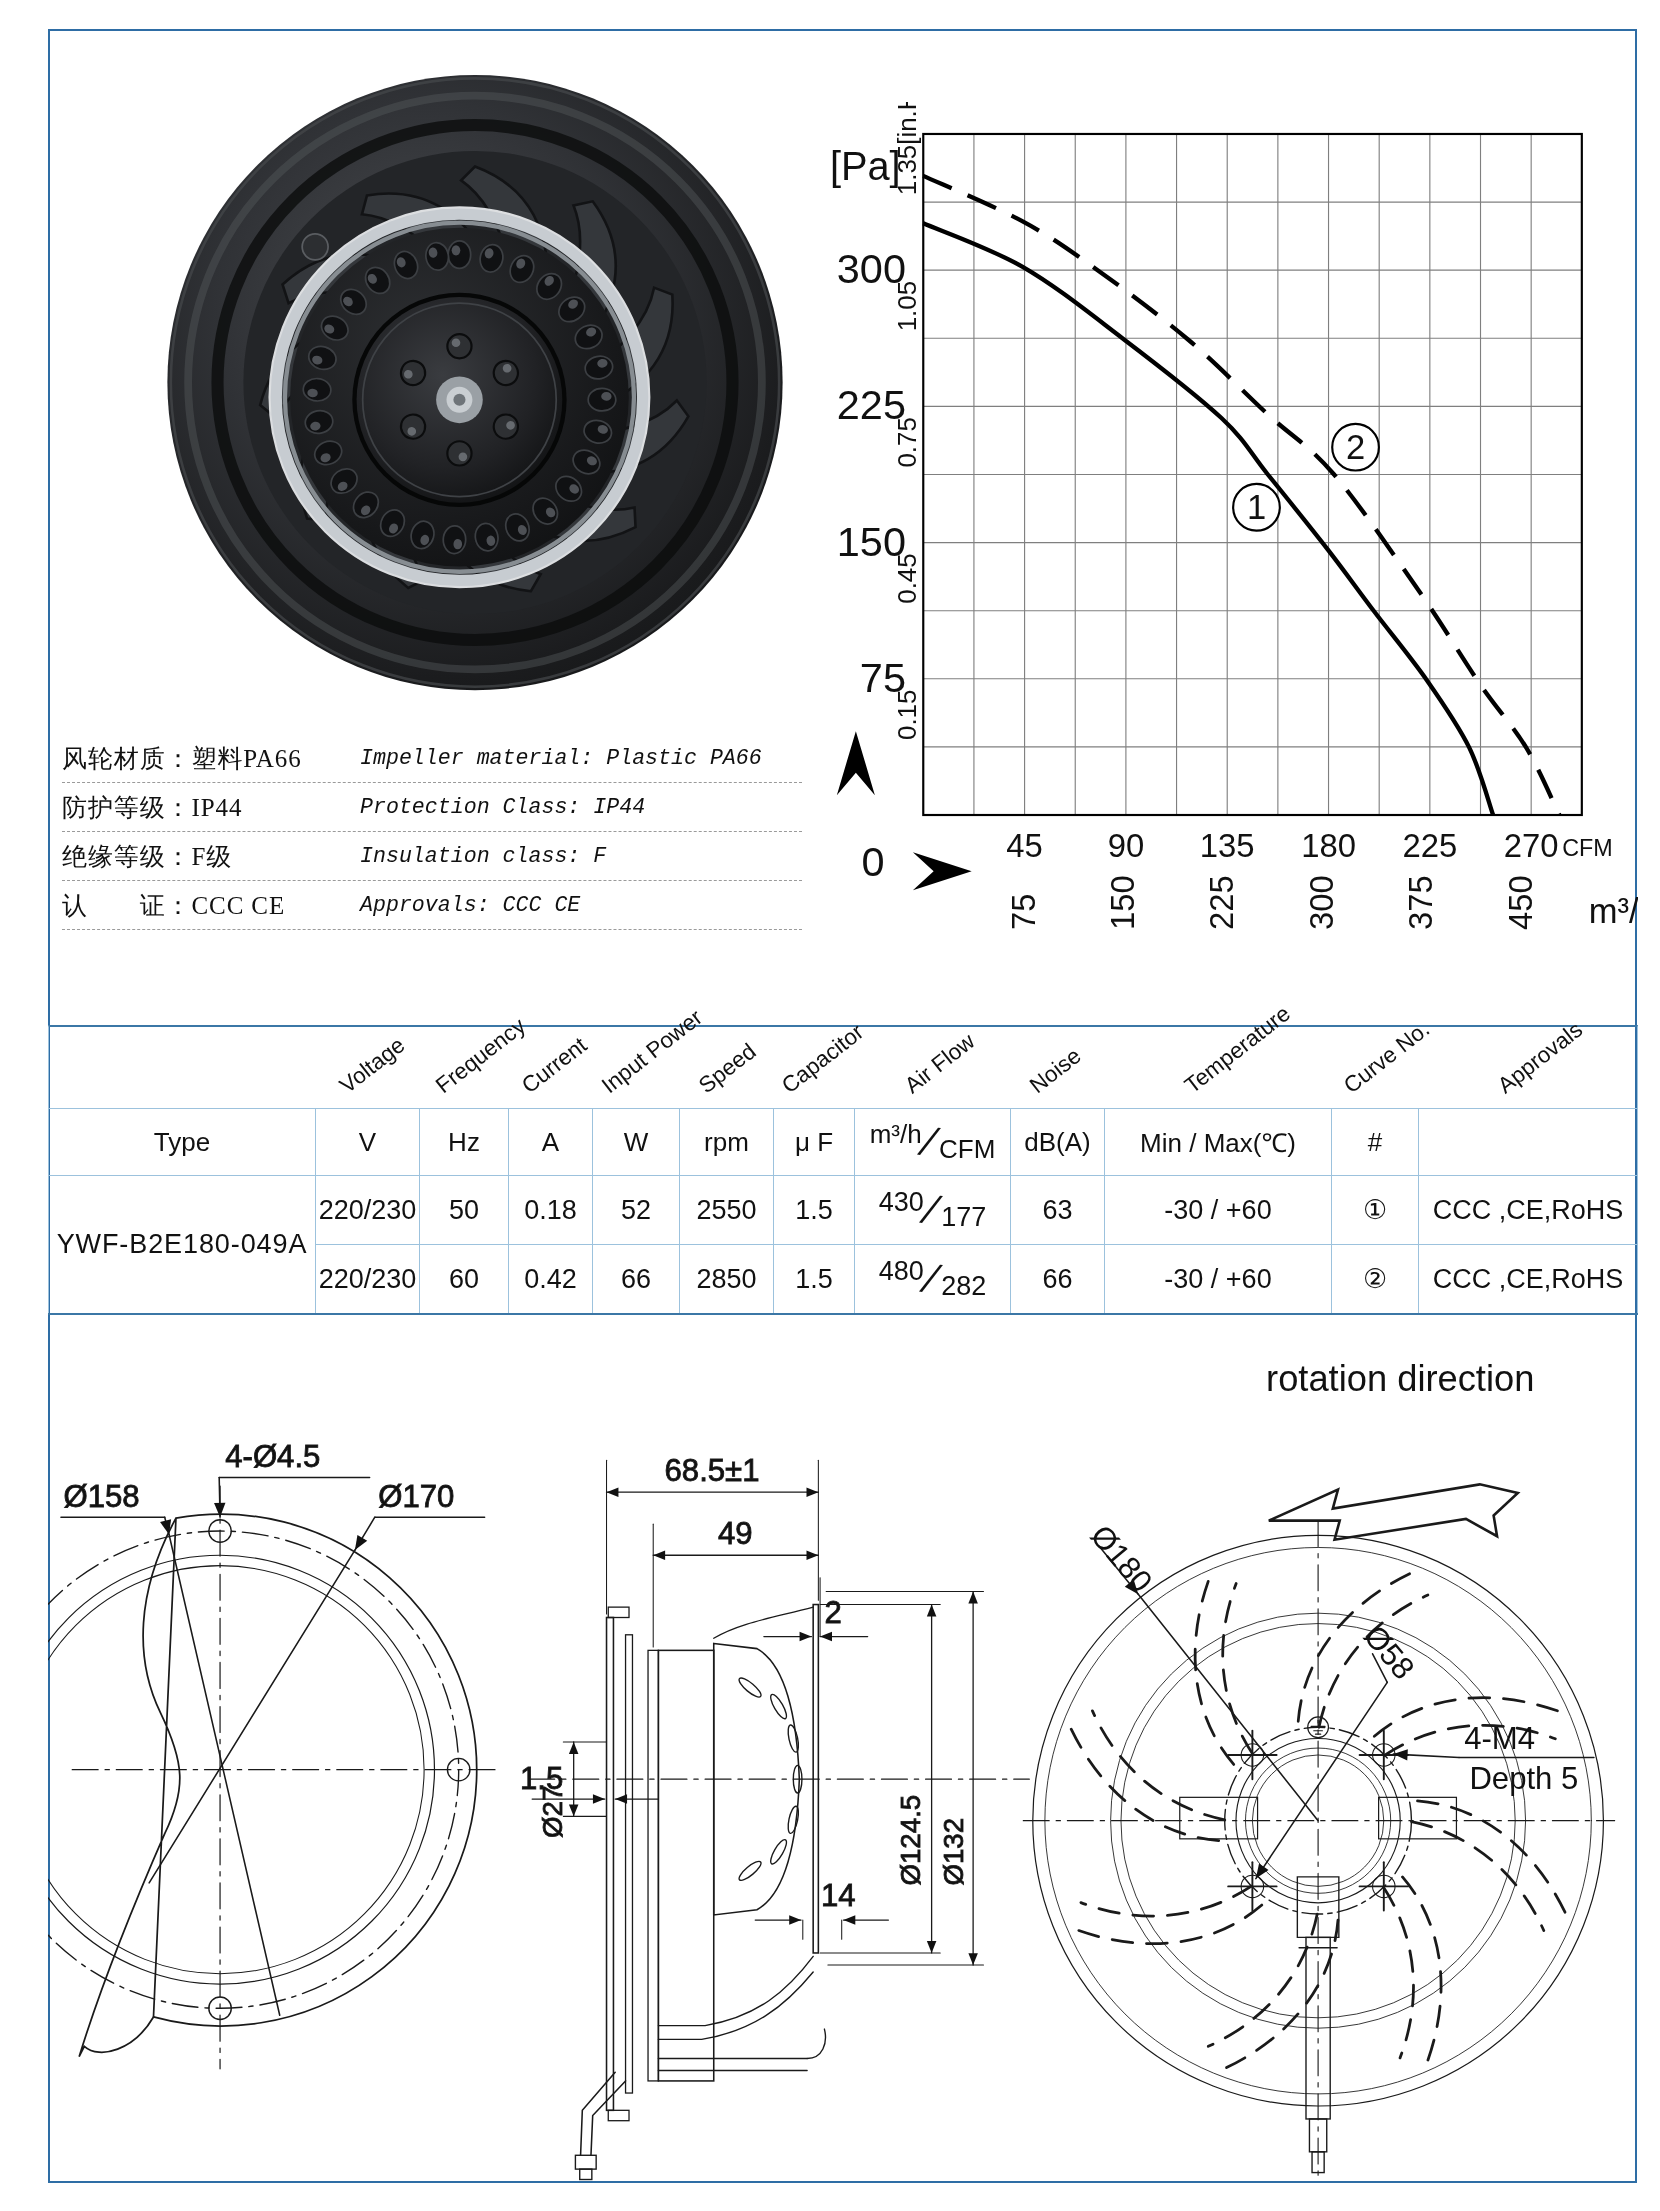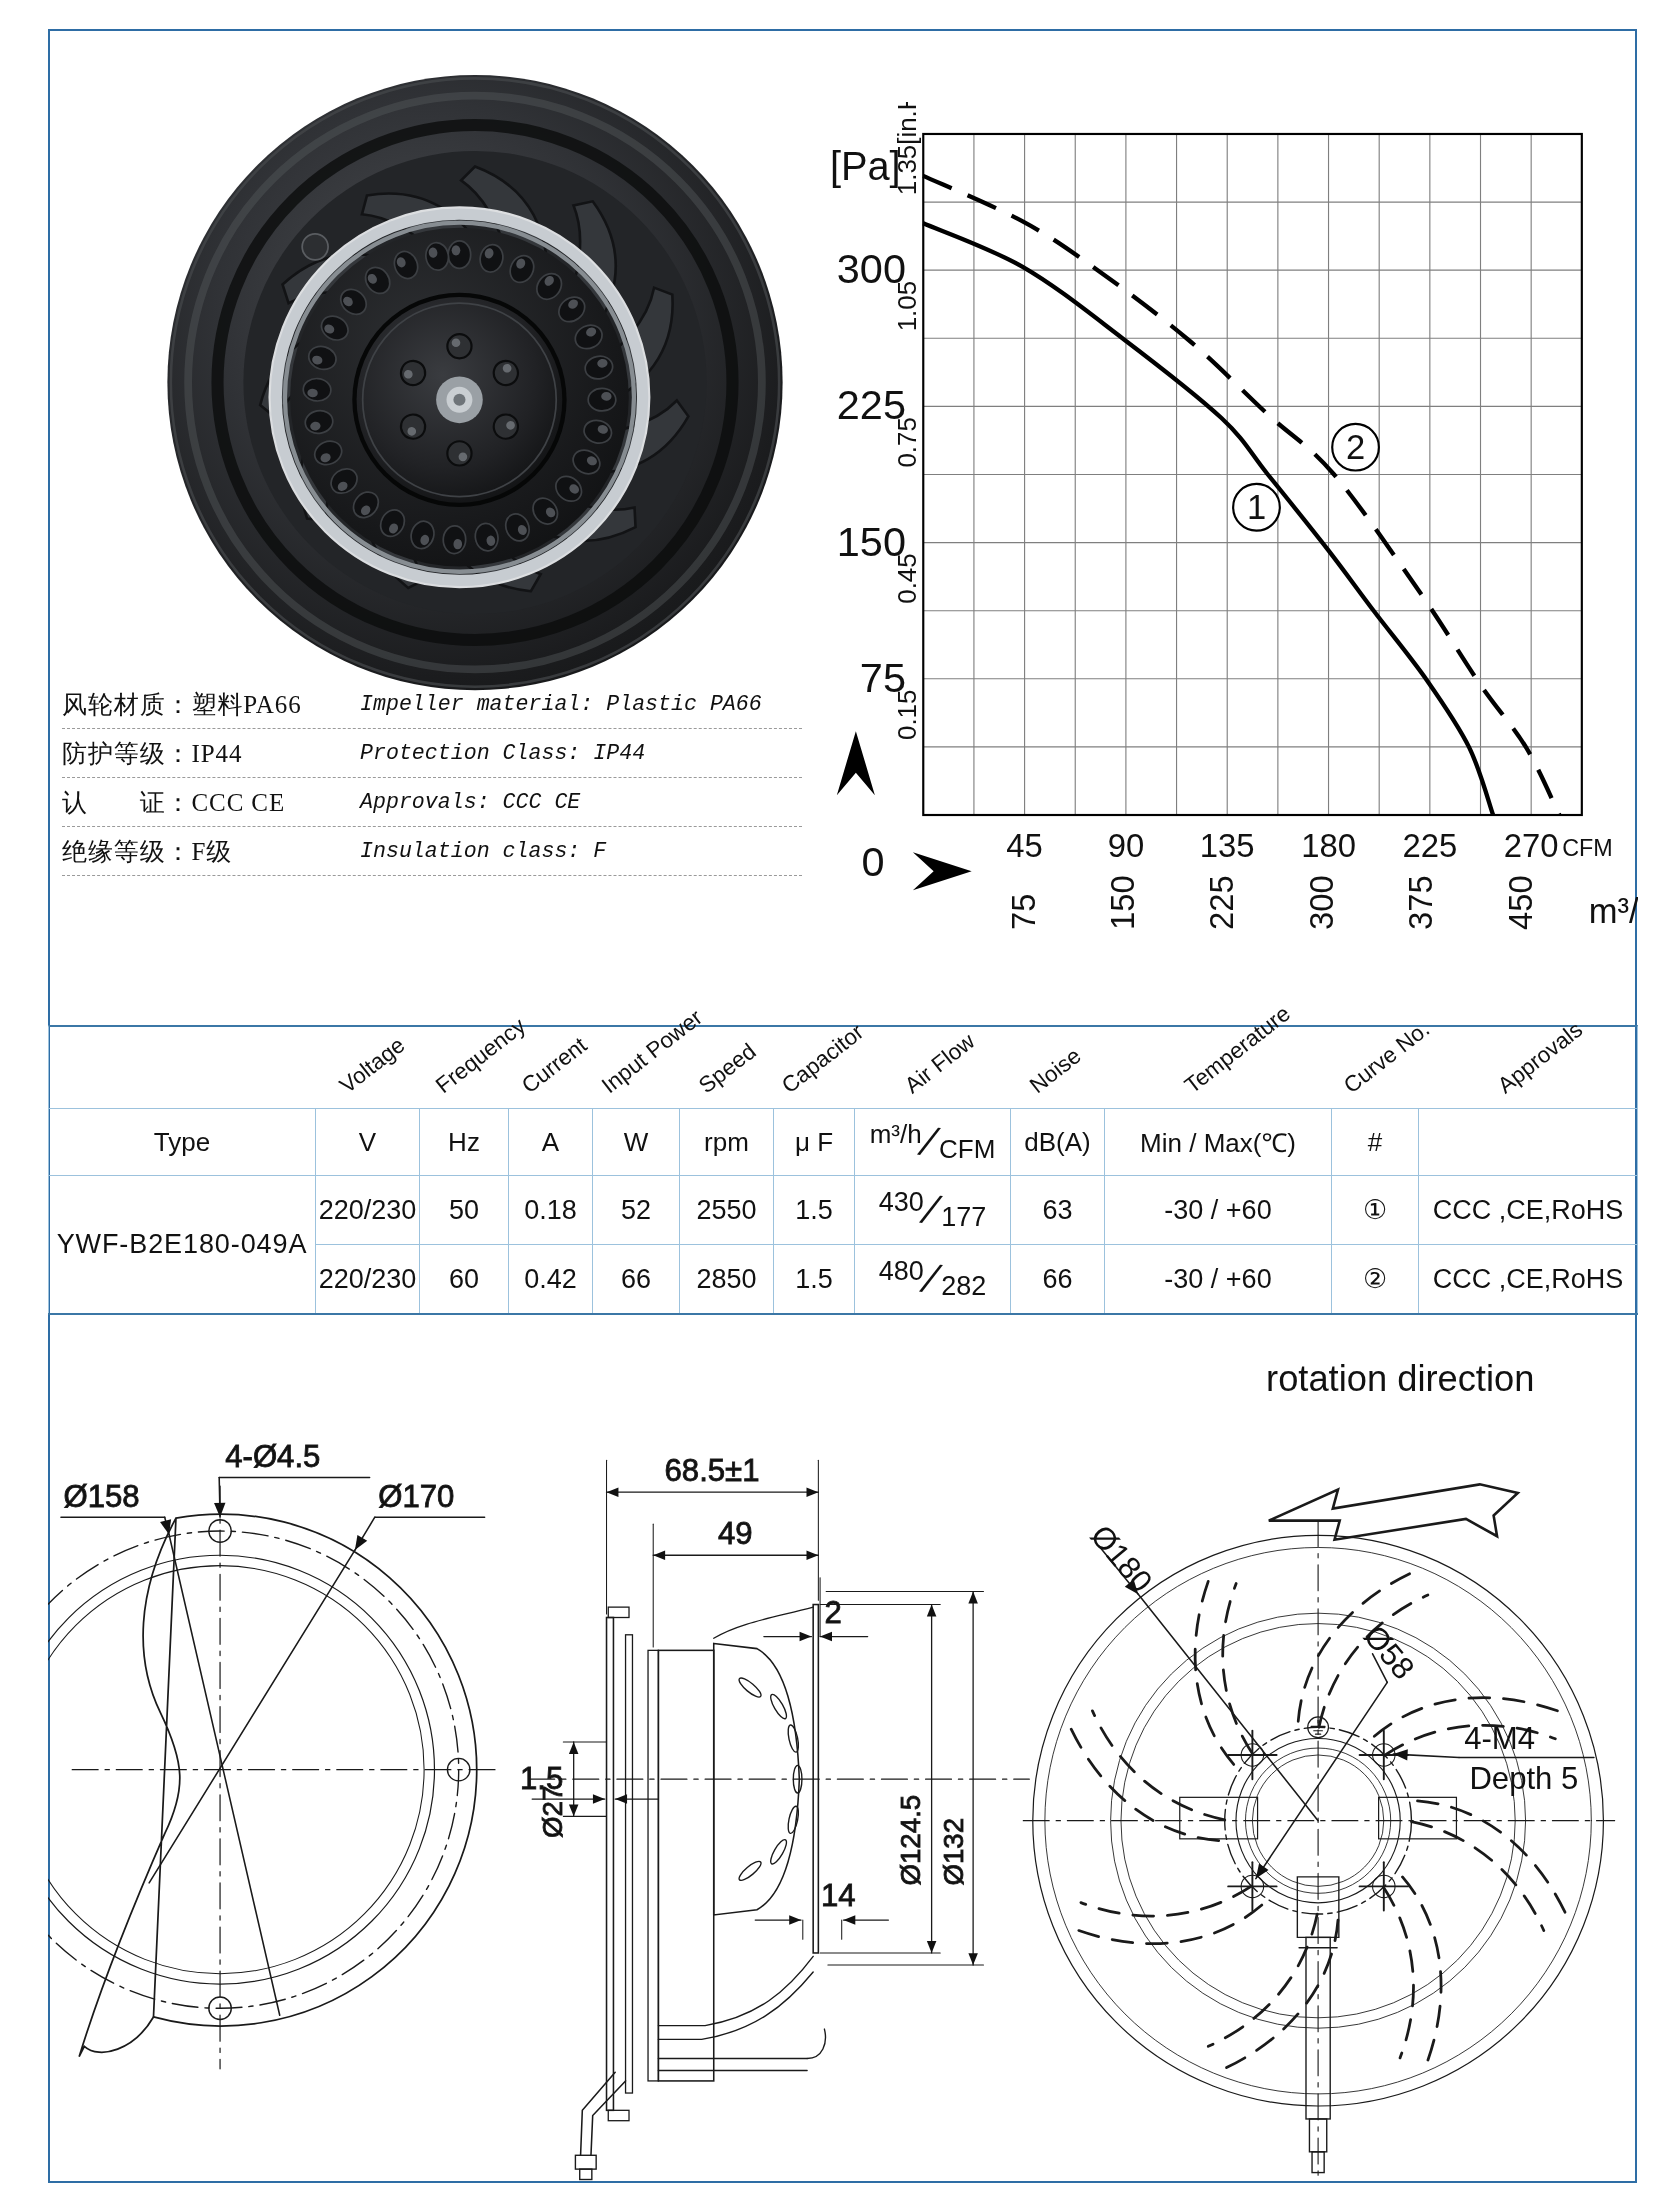--- a/index.html
+++ b/index.html
@@ -1,21 +1,21 @@
 <!DOCTYPE html>
 <html style="font-size:14px"><head>
 <meta charset="utf-8">
 <style>
   html,body{margin:0;padding:0;}
   body{width:1660px;height:2212px;position:relative;background:#ffffff;
        font-family:"Liberation Sans",sans-serif;color:#111;}
   .frame{position:absolute;left:48px;top:28.5px;width:1585px;height:2150px;
          border:2.6px solid #2e6da5;}
   
-  .specs{position:absolute;left:62px;top:680px;width:740px;}
+  .specs{position:absolute;left:62px;top:734px;width:740px;}
   .spec-row{height:48px;display:grid;grid-template-columns:298px 1fr;align-items:center;
             border-bottom:1.7px dashed #9a9a9a;}
   .spec-cn{font-family:"Liberation Serif",serif;font-size:25px;letter-spacing:0.9px;}
   .spec-en{font-family:"Liberation Mono",monospace;font-size:21.6px;font-style:italic;}
   
   .ttable{position:absolute;left:48px;top:1025px;width:1590px;}
   .diag{position:relative;height:83px;border-top:2.6px solid #3b77a6;
         border-left:0.9px solid #9cc2dd;border-right:0.9px solid #9cc2dd;box-sizing:border-box;}
   .diag span{position:absolute;bottom:8.6px;transform-origin:0 100%;transform:rotate(-38deg);
              font-size:22.5px;white-space:nowrap;}
@@ -205,26 +205,26 @@
 <div class="specs">
   <div class="spec-row">
     <span class="spec-cn">风轮材质：塑料PA66</span>
     <span class="spec-en">Impeller material:  Plastic PA66</span>
   </div>
   <div class="spec-row">
     <span class="spec-cn">防护等级：IP44</span>
     <span class="spec-en">Protection Class: IP44</span>
   </div>
   <div class="spec-row">
+    <span class="spec-cn">绝缘等级：F级</span>
+    <span class="spec-en">Insulation class: F</span>
+  </div>
+  <div class="spec-row">
     <span class="spec-cn">认　　证：CCC CE</span>
     <span class="spec-en">Approvals: CCC  CE</span>
-  </div>
-  <div class="spec-row">
-    <span class="spec-cn">绝缘等级：F级</span>
-    <span class="spec-en">Insulation class: F</span>
   </div>
 </div>
 
 <div class="ttable">
   <div class="diag">
     <span style="left:302px">Voltage</span>
     <span style="left:398px">Frequency</span>
     <span style="left:484px">Current</span>
     <span style="left:564px">Input Power</span>
     <span style="left:661px">Speed</span>

